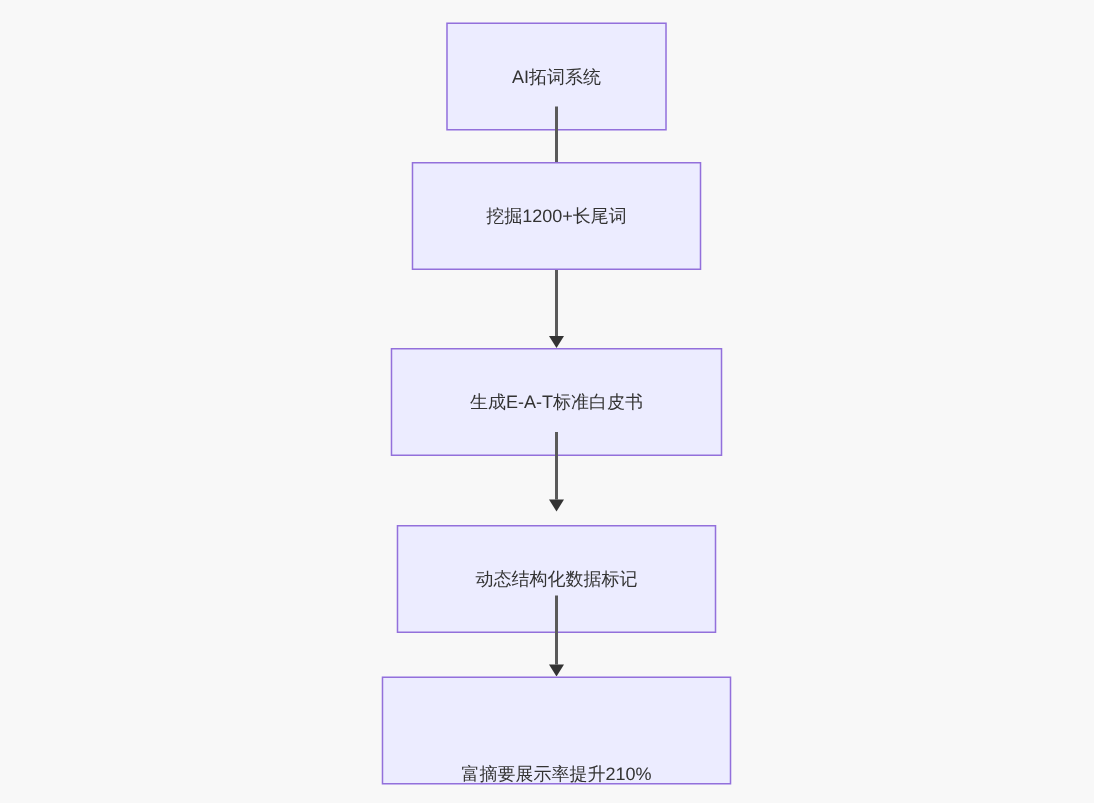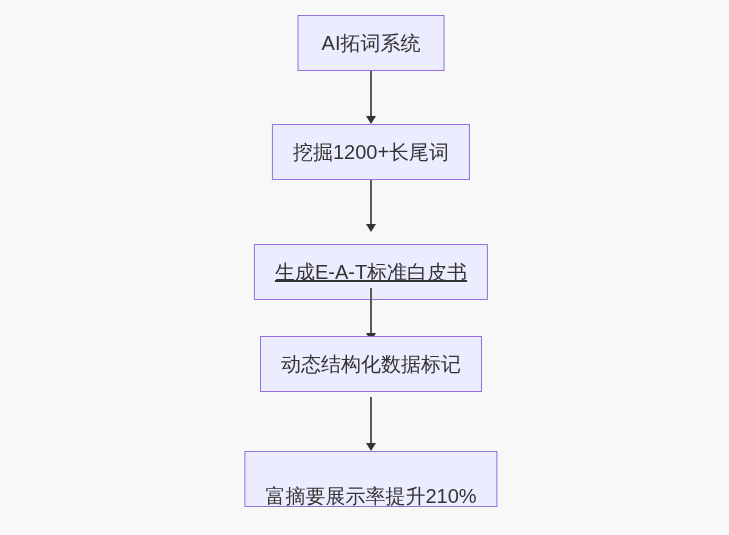--- a/index.html
+++ b/index.html
@@ -14,37 +14,37 @@
     position: relative;
     width: 729px;
     height: 535px;
     background: var(--background, #f8f8f8);
     overflow: hidden;
   }
   .node {
     position: absolute;
     left: 371px;
     transform: translateX(-50%);
-    height: 56px;
+    height: 72px;
     box-sizing: border-box;
     display: flex;
     align-items: center;
     justify-content: center;
     padding: 0 20px;
     white-space: nowrap;
     background: var(--node-fill, #ececff);
     border: 1px solid var(--node-border, #9370db);
     color: var(--node-text, #333333);
-    font-size: 20px;
+    font-size: 12px;
     line-height: 1;
   }
   .n0 { top: 15px;  min-width: 147px; }
-  .n1 { top: 124px; min-width: 193px; }
-  .n2 { top: 244px; min-width: 221px; text-decoration: underline; }
-  .n3 { top: 336px; min-width: 213px; }
+  .n1 { top: 108px; min-width: 193px; }
+  .n2 { top: 232px; min-width: 221px; }
+  .n3 { top: 350px; min-width: 213px; }
   .n4 { top: 451px; min-width: 233px; align-items: flex-end; }
 
   .edge {
     position: absolute;
     left: 371px;
     transform: translateX(-50%);
     display: flex;
     flex-direction: column;
     align-items: center;
     width: 10px;

